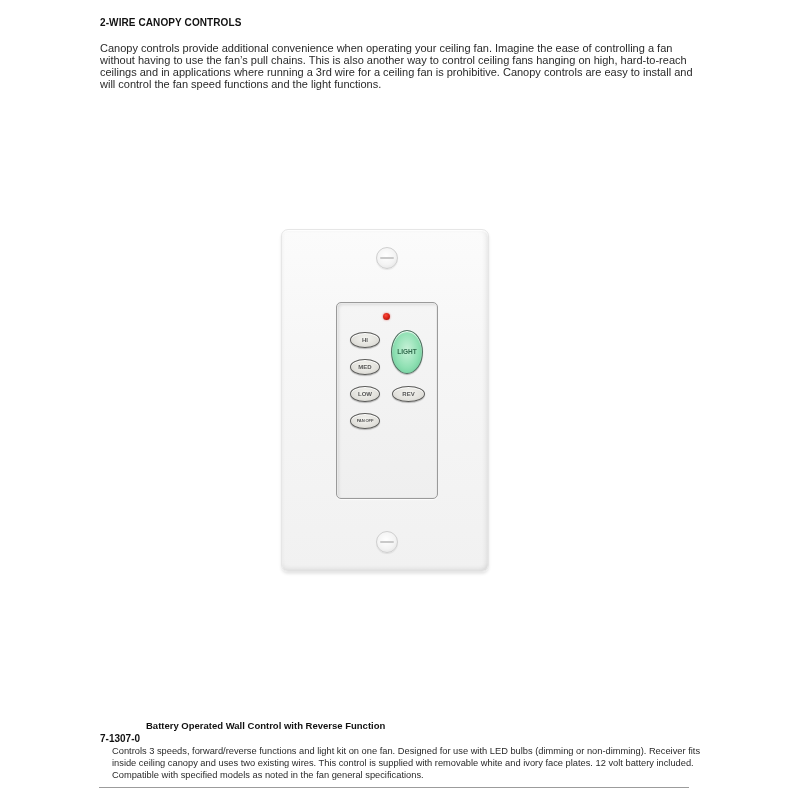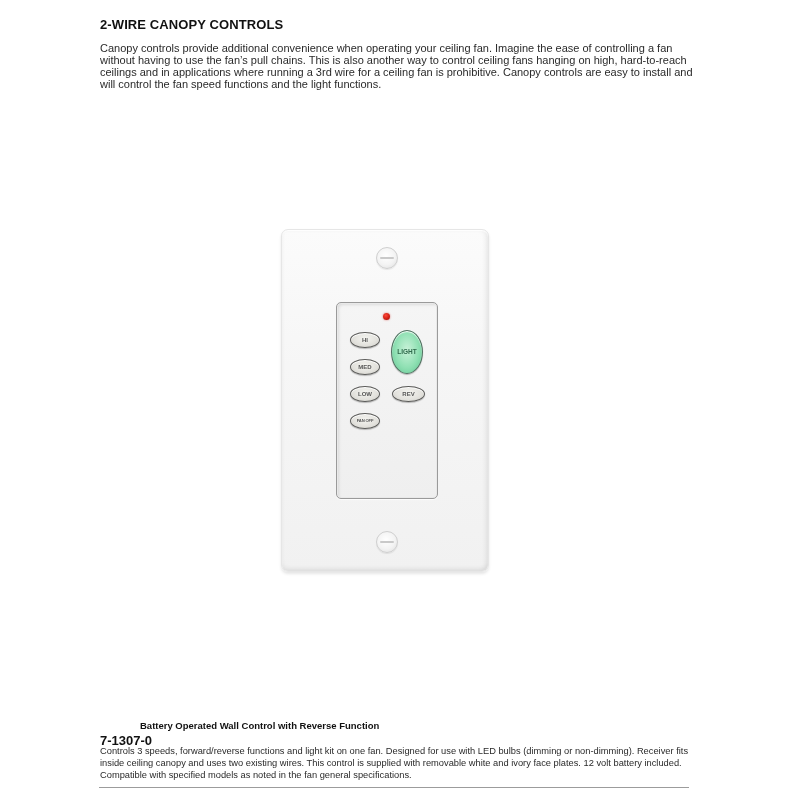--- a/index.html
+++ b/index.html
@@ -12,21 +12,21 @@
       height: 800px;
       position: relative;
       overflow: hidden;
       font-family: "Liberation Sans", "DejaVu Sans", sans-serif;
       color: #1e1e1e;
     }
     .section-title {
       position: absolute;
       left: 100px;
       top: 17px;
-      font-size: 13px;
+      font-size: 10px;
       font-weight: bold;
       letter-spacing: 0.1px;
       color: #111;
     }
     .intro {
       position: absolute;
       left: 100px;
       top: 42px;
       width: 600px;
       font-size: 11px;
@@ -124,38 +124,38 @@
       height: 44px;
       font-size: 6.5px;
       color: #2f6a4c;
       background: radial-gradient(ellipse at 50% 45%, #c9f2d9 0%, #8fe0b3 55%, #5cc38e 100%);
       border: 1.5px solid #4f6f5f;
     }
 
     
     .product-title {
       position: absolute;
-      left: 100px;
+      left: 106px;
       top: 720px;
       font-size: 9.5px;
       font-weight: bold;
       color: #111;
       padding-left: 40px;
     }
     .product-sku {
       position: absolute;
       left: 100px;
       top: 733px;
-      font-size: 13px;
+      font-size: 10px;
       font-weight: bold;
       color: #111;
     }
     .product-desc {
       position: absolute;
-      left: 100px;
+      left: 112px;
       top: 745px;
       width: 600px;
       font-size: 9.3px;
       line-height: 12px;
       color: #2a2a2a;
     }
     .divider {
       position: absolute;
       left: 99px;
       top: 787px;

